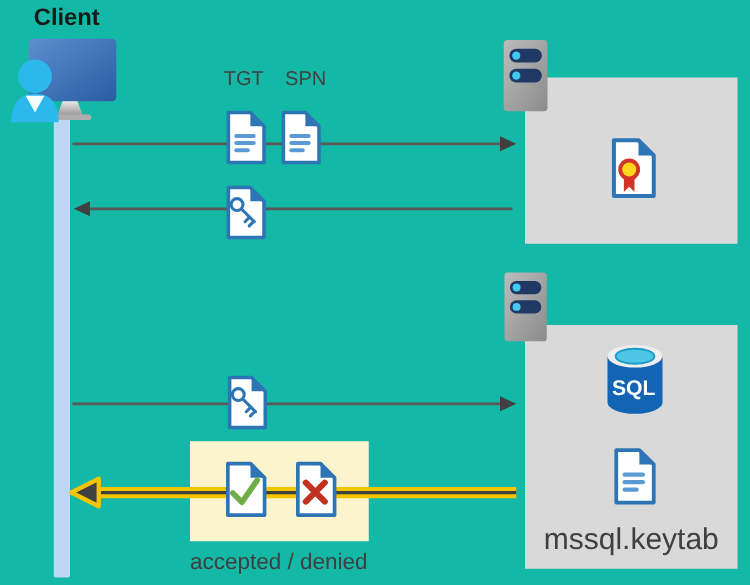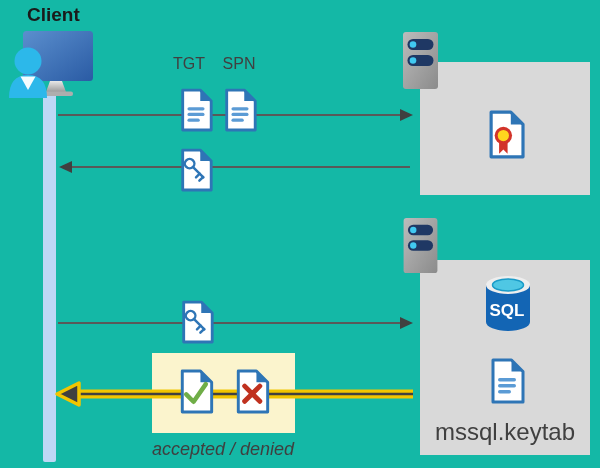--- a/index.html
+++ b/index.html
@@ -12,24 +12,24 @@
   .sub{font-size:16px;color:#404040;z-index:4;}
   .graybox{background:#d9d9d9;z-index:1;}
   #lifeline{left:43px;top:94px;width:13px;height:368px;background:#bdd8f5;border-radius:2px;z-index:1;}
   #highlight-box{left:152px;top:353px;width:143px;height:80px;background:#fbf4cd;z-index:1;}
   #arrows{left:0;top:0;z-index:2;pointer-events:none;}
   .icon{z-index:3;}
   .doc{width:38px;height:46px;z-index:3;}
   #client-label{left:27px;top:4px;}
   #dc-label{left:452px;top:6px;width:122px;}
   #linux-label{left:452px;top:227px;white-space:nowrap;}
-  #tgt-label{left:173px;top:55px;width:44px;}
-  #spn-label{left:217px;top:55px;width:44px;text-align:center;}
+  #tgt-label{left:173px;top:55px;width:44px;text-align:center;}
+  #spn-label{left:217px;top:55px;width:44px;text-align:right;}
   #keytab-label{left:420px;top:418px;width:170px;text-align:center;font-size:24px;color:#404040;z-index:3;}
-  #result-label{left:118px;top:439px;width:210px;text-align:center;font-size:18px;color:#3f3f3f;z-index:3;font-style:italic;}
+  #result-label{left:118px;top:439px;width:210px;text-align:center;font-size:18px;color:#3f3f3f;z-index:3;}
 </style>
 </head>
 <body>
 
 <div id="stage">
 
   <svg width="0" height="0" style="position:absolute" aria-hidden="true">
     <defs>
       <linearGradient id="mon-grad" x1="0" y1="0" x2="1" y2="1">
         <stop offset="0" stop-color="#5b8fce"></stop>

